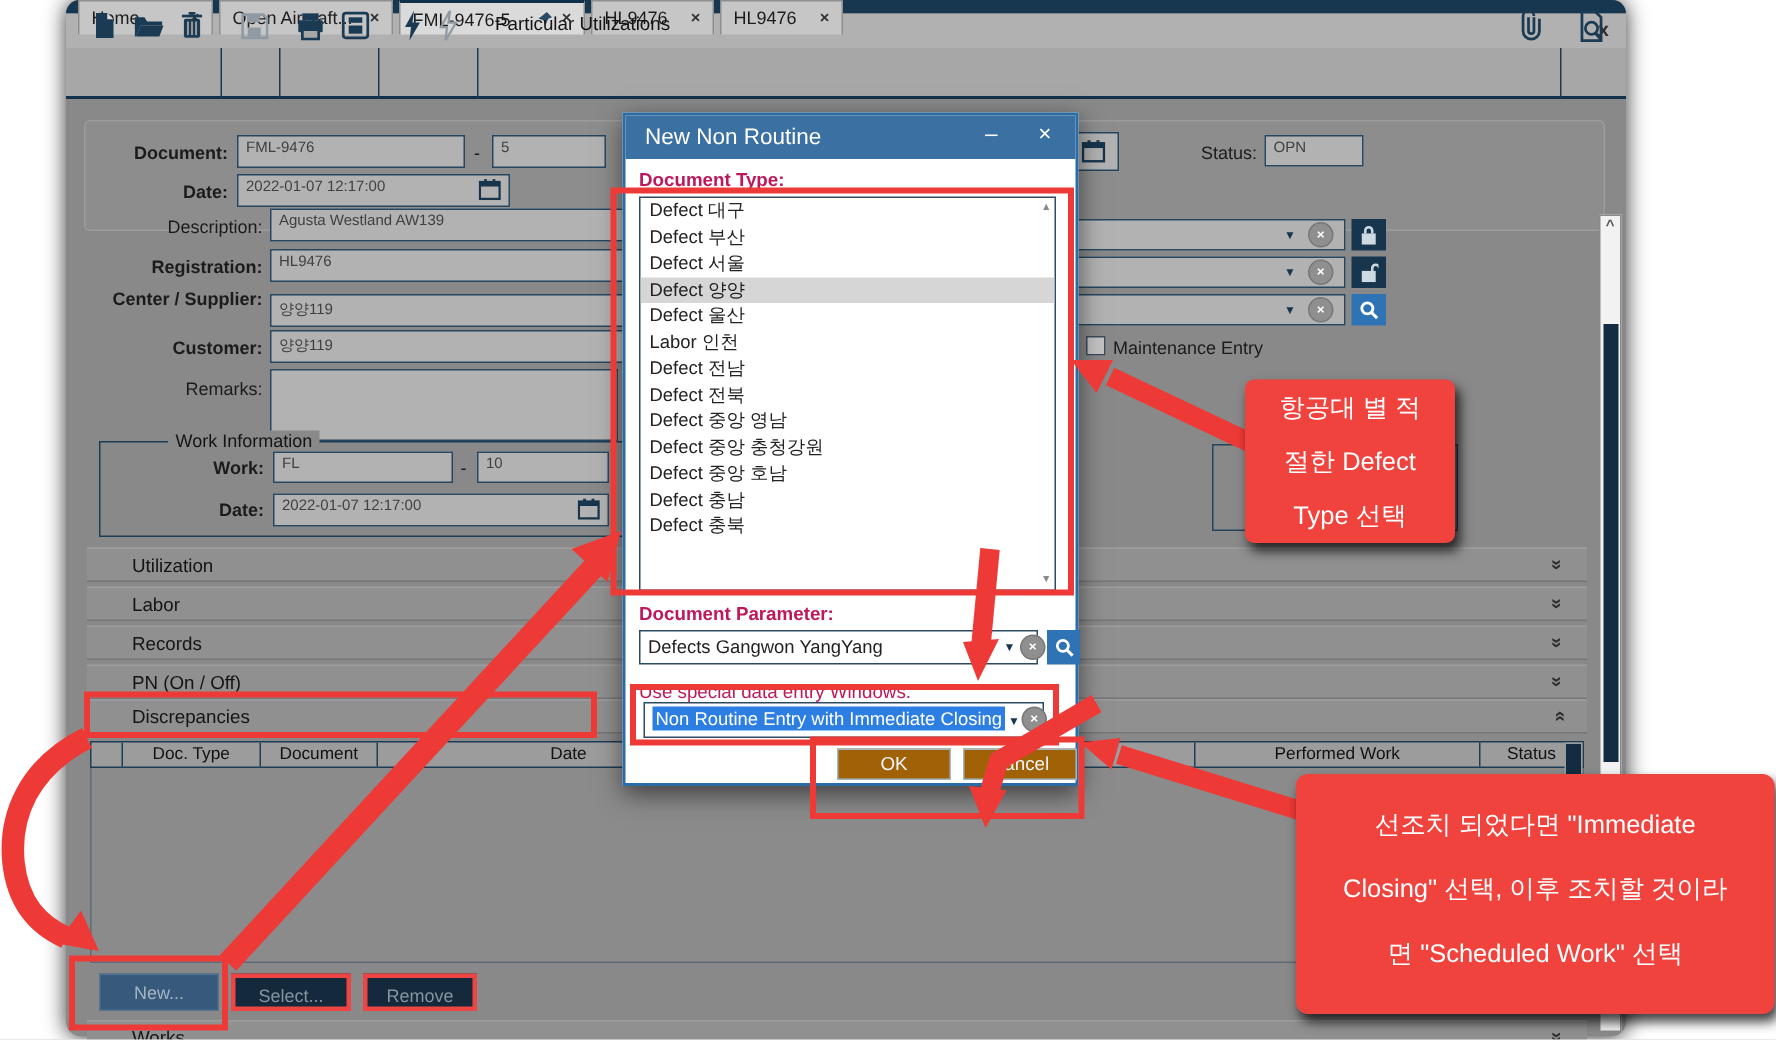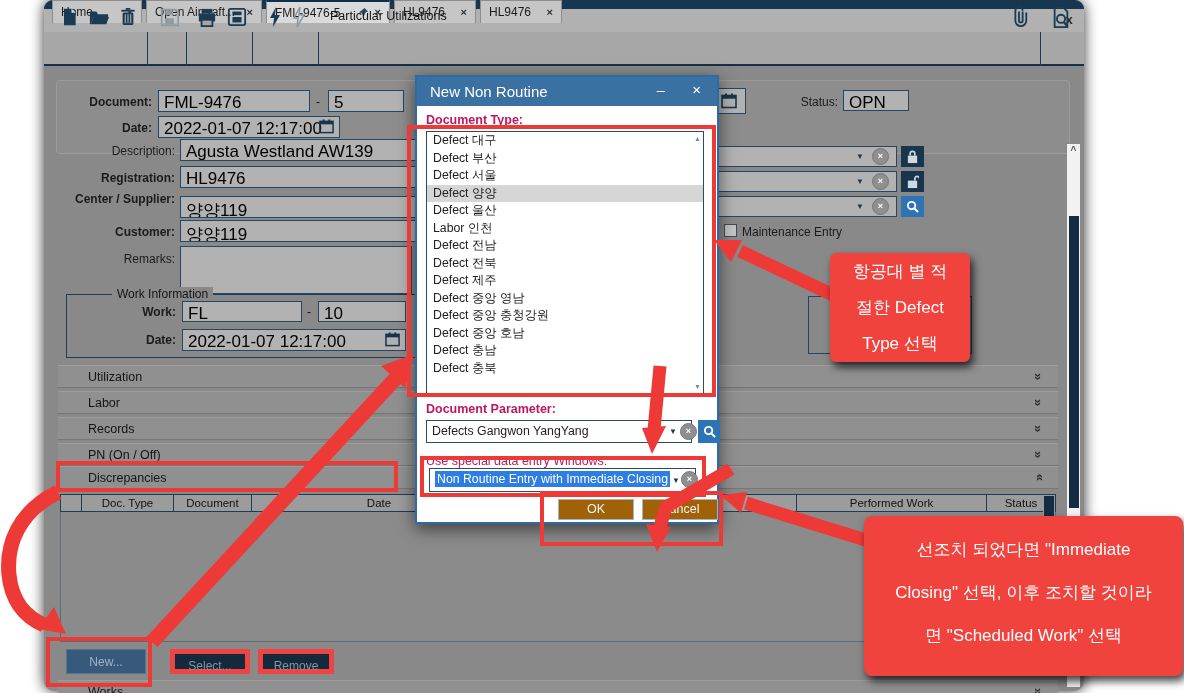--- a/index.html
+++ b/index.html
@@ -20,21 +20,21 @@
               font-size:13px; text-align:center; line-height:18px; }
   .toolbar { position:absolute; left:44px; top:32px; width:1040px; height:34px; background:#a7a7a7; border-bottom:2px solid #13314a; }
   .tbtn { position:absolute; top:4px; width:26px; height:26px; display:flex; align-items:center; justify-content:center; color:#1b3a53; }
   .tbtn.dis { color:#8f9aa2; }
   .tdiv { position:absolute; top:0; width:1px; height:32px; background:#1c3b52; }
   .ttitle { position:absolute; left:330px; top:9px; font-size:12.5px; color:#141414; }
 
   
   .lbl { position:absolute; font-size:12px; color:#1b1b1b; text-align:right; }
   .lbl.b { font-weight:bold; }
-  .fld { position:absolute; background:#b2b2b2; border:1px solid #27465f; font-size:17px; color:#000000;
+  .fld { position:absolute; background:#b2b2b2; border:1px solid #27465f; font-size:10px; color:#404040;
          padding:2px 5px; overflow:hidden; white-space:nowrap; }
   .panel { position:absolute; left:56px; top:80px; width:1014px; height:74px; background:#8d8d8d;
            border:1px solid #9c9c9c; border-radius:4px; }
   .dash { position:absolute; font-size:12px; color:#111; }
   .cal { position:absolute; }
   .fieldset { position:absolute; left:66px; top:294px; width:354px; height:64px; border:1px solid #1d3c55; }
   .legend { position:absolute; left:112px; top:287px; background:#898989; padding:0 5px; font-size:12px; color:#141414; }
 
   
   .ddarrow { position:absolute; font-size:8px; color:#17364e; }
@@ -54,21 +54,21 @@
   
   .thdr { position:absolute; left:60px; top:494px; width:996px; height:18px; display:flex; background:#9c9c9c; border:1px solid #1d3c55; }
   .th { border-right:1px solid #1d3c55; font-size:11.5px; color:#111; text-align:center; line-height:16px; overflow:hidden; }
   .tbody { position:absolute; left:60px; top:512px; width:996px; height:130px; background:#8b8b8b;
            border-left:1px solid #5c6b78; border-right:1px solid #5c6b78; border-bottom:1px solid #5c6b78; }
   .tsb { position:absolute; left:1043px; top:495px; width:12px; height:145px; background:#9a9a9a; }
   .tsb .thumb { position:absolute; left:1px; top:1px; width:10px; height:95px; background:#132c41; }
 
   .btn { position:absolute; height:25px; font-size:12px; text-align:center; line-height:25px; }
   .btn.lt { background:#37597c; color:#a3b4c2; border:1px solid #56748f; }
-  .btn.dk { background:#14293c; color:#8494a2; border:5px solid #ef4444;margin-left:16px; }
+  .btn.dk { background:#14293c; color:#8494a2; border:3px solid #ef4444; }
 
   
   .msb { position:absolute; left:1066px; top:143px; width:15px; height:545px; background:#f2f2f2; border:1px solid #8a8a8a; }
   .msb .up { position:absolute; top:1px; left:0; width:13px; text-align:center; font-size:10px; color:#555; font-weight:bold; }
   .msb .thumb { position:absolute; left:1.5px; top:72px; width:10px; height:292px; background:#132c41; }
 
   
   .dialog { position:absolute; left:415px; top:75px; width:304px; height:449px; background:#ffffff;
             border:2px solid #2a6ca6; z-index:20; box-shadow:0 5px 16px rgba(0,0,0,.55); }
   .dtitle { position:absolute; left:0; top:0; width:100%; height:29px; background:#3a70a2; color:#fff;
@@ -351,21 +351,20 @@
     <div class="dlabel" style="left:9px;top:36px;">Document Type:</div>
     <div class="dlist">
       <div class="li">Defect 대구</div>
       <div class="li">Defect 부산</div>
       <div class="li">Defect 서울</div>
       <div class="li sel">Defect 양양</div>
       <div class="li">Defect 울산</div>
       <div class="li">Labor 인천</div>
       <div class="li">Defect 전남</div>
       <div class="li">Defect 전북</div>
-      <div class="li">Defect 제주</div>
       <div class="li">Defect 중앙 영남</div>
       <div class="li">Defect 중앙 충청강원</div>
       <div class="li">Defect 중앙 호남</div>
       <div class="li">Defect 충남</div>
       <div class="li">Defect 충북</div>
       <div class="lscroll" style="top:3px;">▲</div>
       <div class="lscroll" style="bottom:3px;">▼</div>
     </div>
 
     <div class="dlabel" style="left:9px;top:325px;">Document Parameter:</div>

